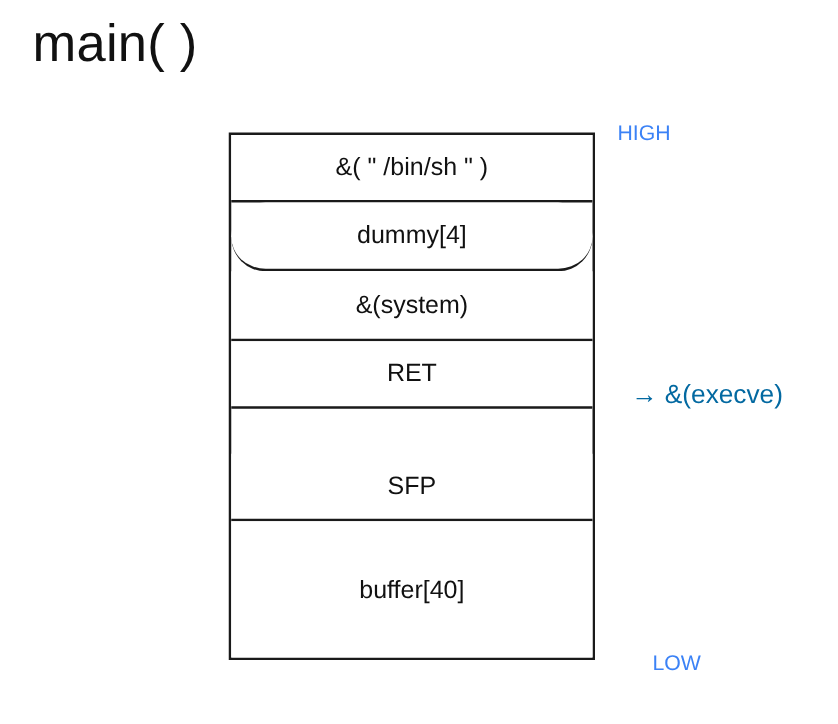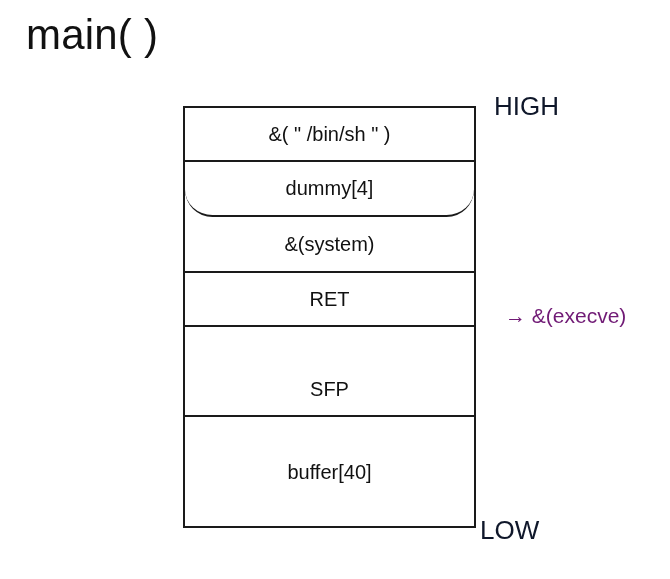--- a/index.html
+++ b/index.html
@@ -73,42 +73,42 @@
   .h-binsh   { height: 59px; }
   .h-dummy   { height: 60px; border-radius: 30px; }
   .h-system  { height: 61px; }
   .h-ret     { height: 59px; text-align: center; }
   .h-sfp     { height: 60px; margin-top: 36px; }
   .h-buffer  { height: 119px; }
 
   
   .addr-label {
     position: absolute;
-    font-size: 26px;
+    font-size: 17px;
     line-height: 25px;
     white-space: pre;
-    color: #0f172a;
+    color: #3b82f6;
   }
   .addr-high {
     left: 494px;
     top: 94px;
   }
   .addr-low {
-    left: 480px;
+    left: 522px;
     top: 518px;
   }
 
   .ret-annotation {
     position: absolute;
     left: 505px;
     top: 303px;
     font-size: 21px;
     line-height: 26px;
     white-space: pre;
-    color: #701a75;
+    color: #0369a1;
   }
 </style>
 </head>
 <body>
 
 <div id="page-root">
 
   <div class="fn-title">main( )</div>
 
   <div class="stack-frame">

